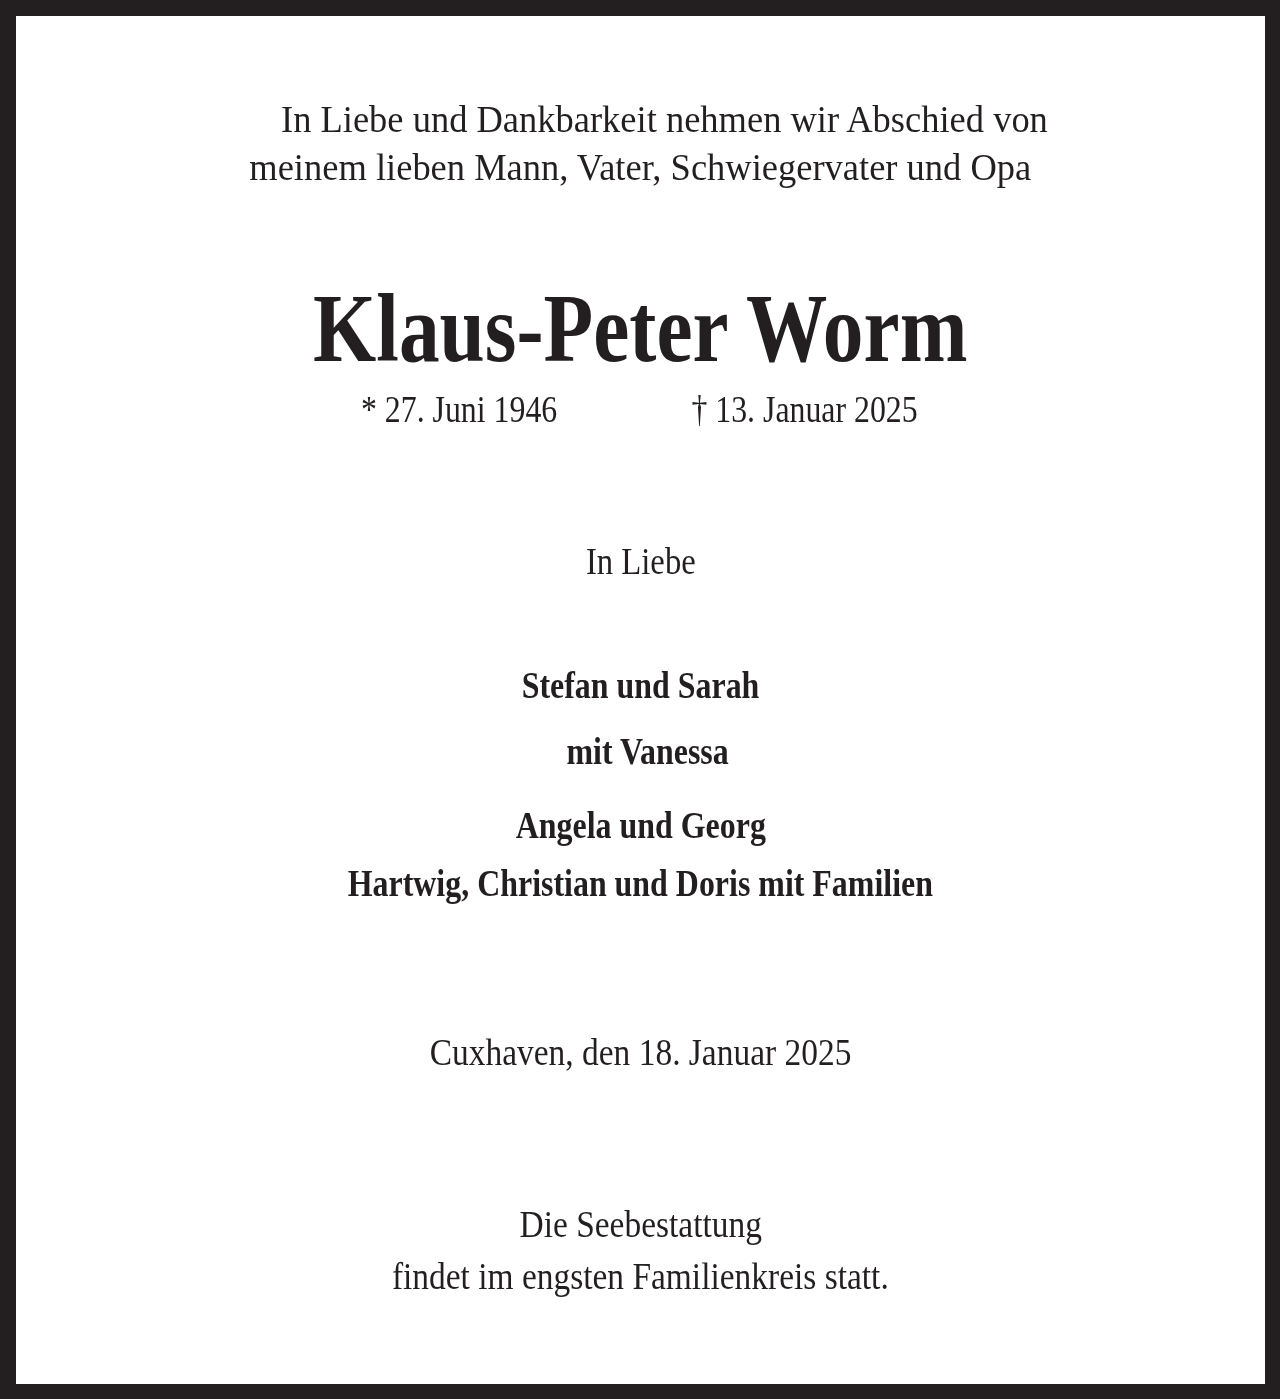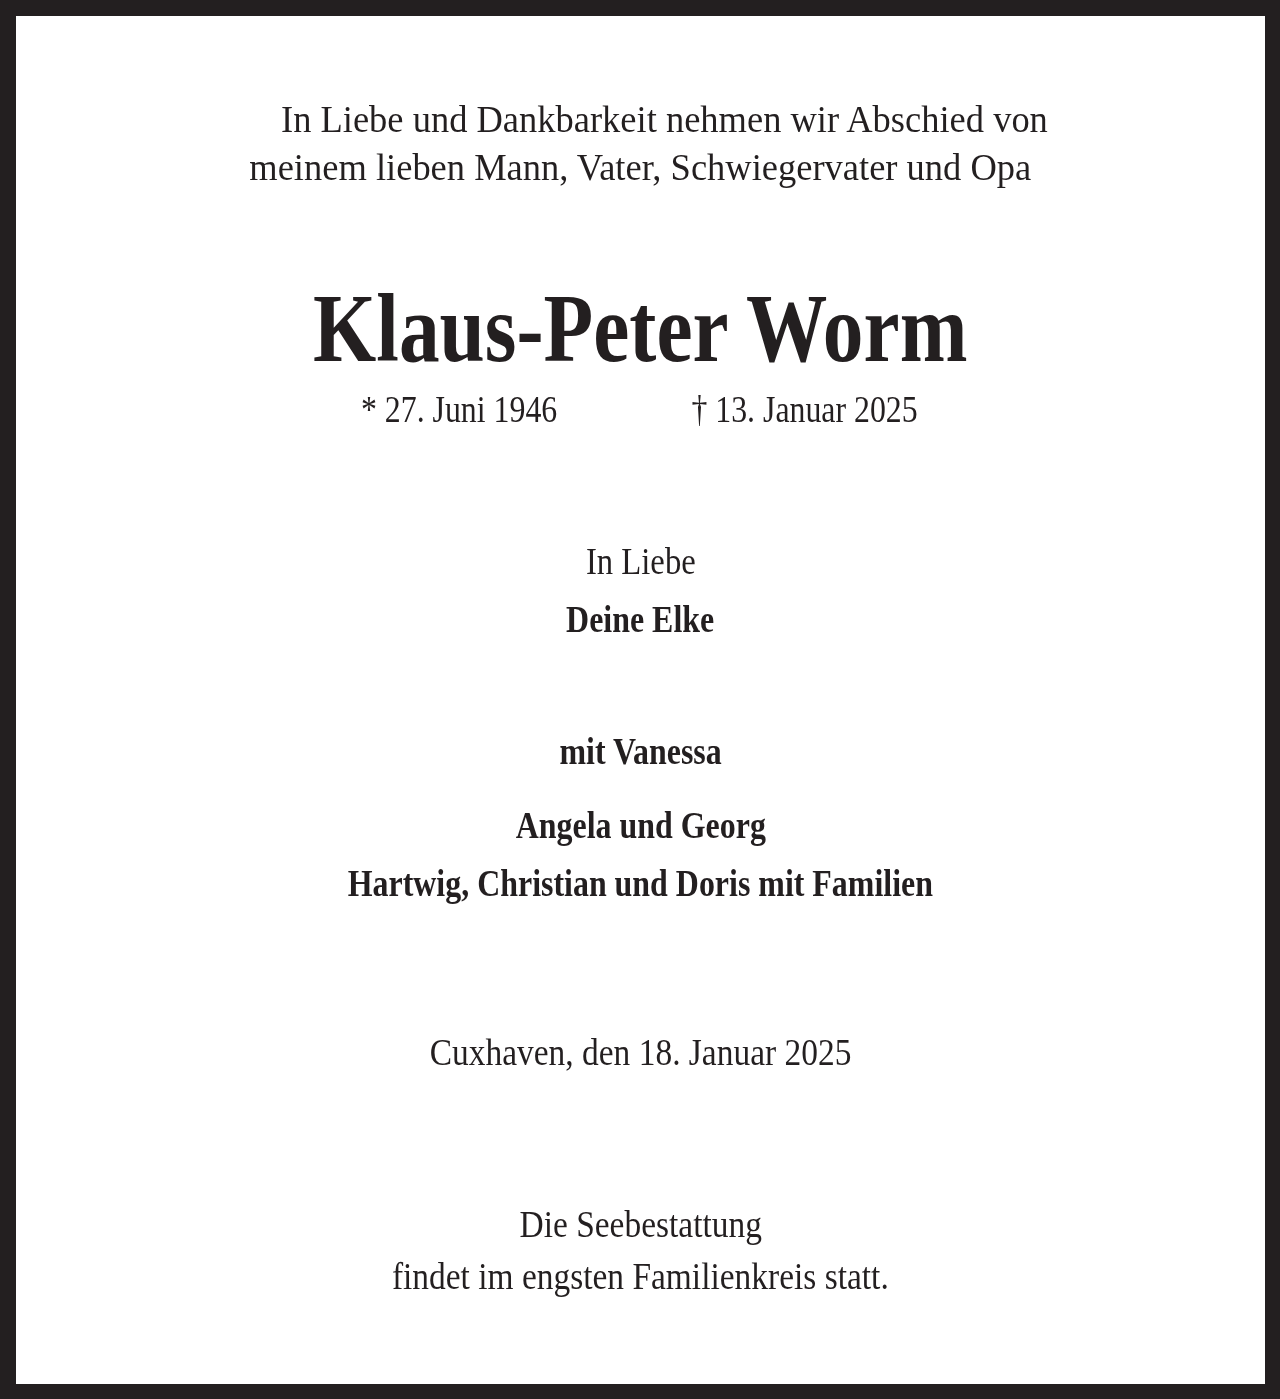--- a/index.html
+++ b/index.html
@@ -62,24 +62,24 @@
   </div>
 
   <div class="line dates" style="top:374px;">
     <span>* 27. Juni 1946</span><span class="gap"></span><span>† 13. Januar 2025</span>
   </div>
 
   <div class="line regular" style="top:524px;">
     <span>In Liebe</span>
   </div>
 
-  <div class="line family" style="top:582px;">
-    <span>Deine Elke</span>
+  <div class="line family" style="top:648px;">
+    <span>Stefan und Sarah</span>
   </div>
-  <div class="line family" style="top:714px;">
+  <div class="line family" style="top:714px;padding-left:7px;">
     <span>mit Vanessa</span>
   </div>
   <div class="line family" style="top:780px;margin-top:8px;">
     <span>Angela und Georg</span>
   </div>
   <div class="line family" style="top:846px;">
     <span>Hartwig, Christian und Doris mit Familien</span>
   </div>
 
   <div class="line closing" style="top:1014px;">

